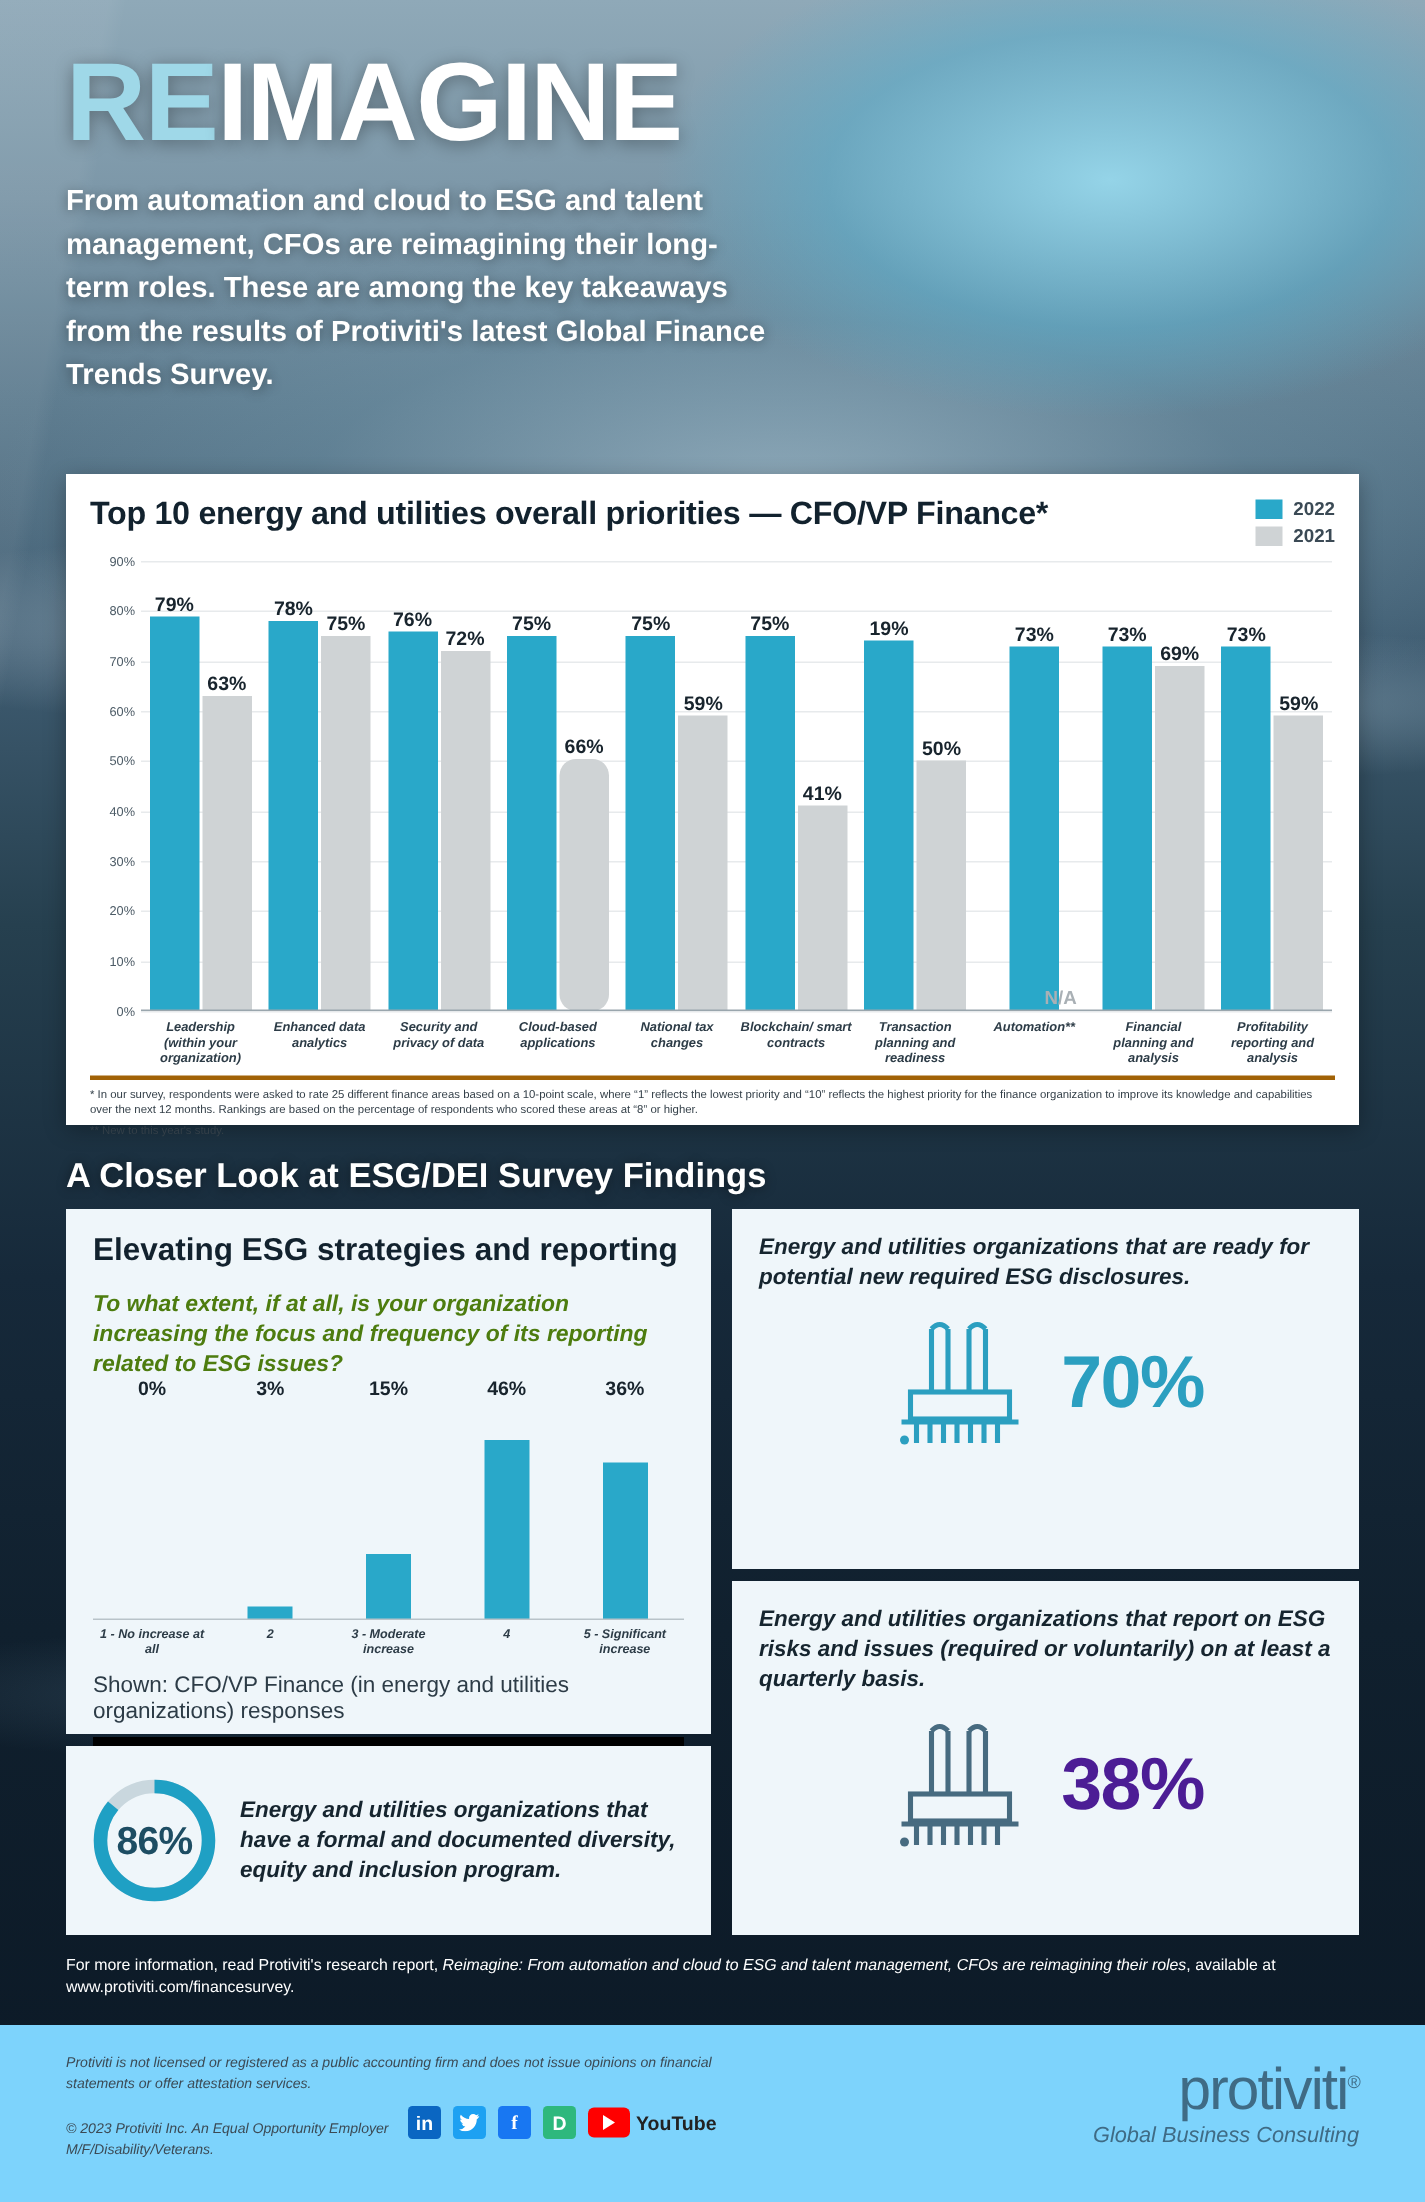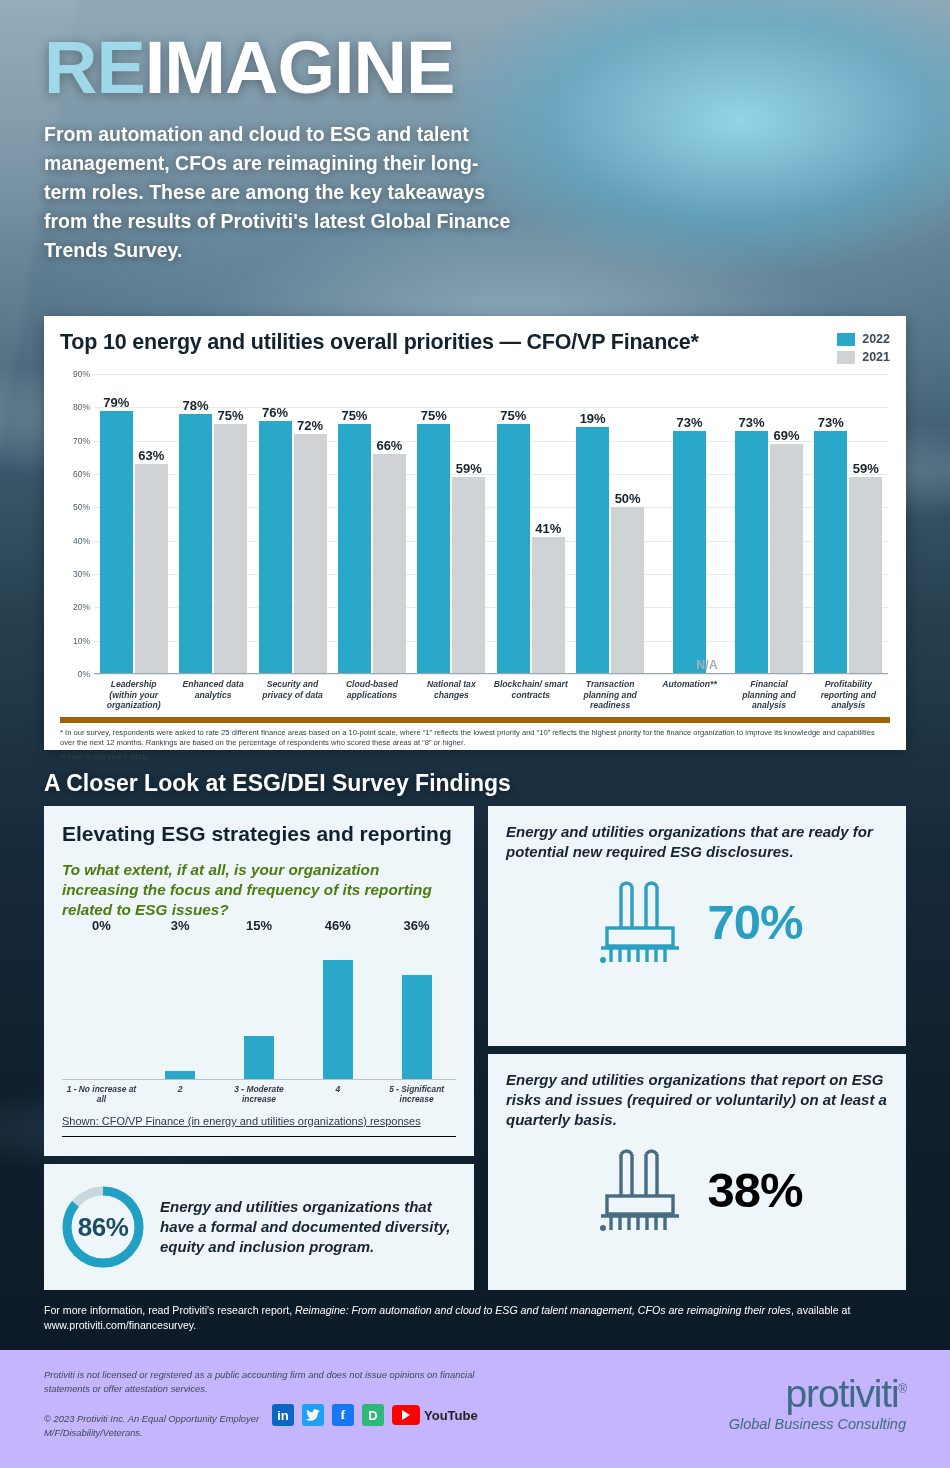--- a/index.html
+++ b/index.html
@@ -69,21 +69,21 @@
   .bar .val {
     position:absolute; top:-16px; left:50%; transform:translateX(-50%);
     font-size:13px; font-weight:bold; color:#18242d; white-space:nowrap;
   }
   .na { font-size:12.5px; font-weight:bold; color:#a9b0b5; position:absolute; bottom:2px; left:50%; transform:translateX(-50%); }
   .xlabels { display:flex; margin-left:34px; margin-right:2px; margin-top:5px; }
   .xlabel {
     flex:1; text-align:center; font-size:8.6px; line-height:1.25;
     font-style:italic; font-weight:bold; color:#2d3c47; padding:0 2px;
   }
-  .footnotes { margin-top:6px; border-top:6px solid #a16207; padding-top:5px; }
+  .footnotes { margin-top:6px; border-top:3px solid #a16207; padding-top:5px; }
   .fn { font-size:7.6px; color:#333f48; line-height:1.35; margin-bottom:3px; }
 
   
   #section-title {
     position:absolute; left:44px; top:770px;
     font-size:23px; font-weight:bold; color:#ffffff;
     text-shadow:0 1px 8px rgba(0,0,0,.45);
   }
 
   
@@ -97,21 +97,21 @@
   .mini-bars { position:absolute; inset:0; display:flex; align-items:flex-end; }
   .mini-group { flex:1; display:flex; align-items:flex-end; justify-content:center; position:relative; height:100%; }
   .mini-bar { width:30px; background:#29a8c9; }
   .mini-bar .val {
     position:absolute; top:-17px; left:50%; transform:translateX(-50%);
     font-size:13px; font-weight:bold; color:#18242d;
   }
   .mini-axis { position:absolute; left:0; right:0; bottom:0; height:1px; background:#b9c3c9; }
   .mini-xlabels { display:flex; margin-top:4px; }
   .mini-xlabel { flex:1; text-align:center; font-size:8.4px; font-style:italic; font-weight:bold; color:#2d3c47; line-height:1.25; }
-  .shown-note { margin-top:10px; font-size:11px; color:#2d3c47; border-bottom:1px solid #000000; padding-bottom:9px;text-decoration:underline; }
+  .shown-note { margin-top:10px; font-size:15px; color:#2d3c47; border-bottom:7px solid #000000; padding-bottom:9px; }
 
   
   #dei-card {
     position:absolute; left:44px; top:1164px; width:430px; height:126px;
     background:#eff6fa; padding:14px 16px; display:flex; align-items:center; gap:14px;
   }
   .donut { position:relative; width:86px; height:86px; flex:none; }
   .donut svg { display:block; }
   .donut .pct {
     position:absolute; inset:0; display:flex; align-items:center; justify-content:center;
@@ -122,32 +122,32 @@
   
   .stat-card {
     position:absolute; left:488px; width:418px; background:#eff6fa; padding:16px 18px;
   }
   #stat1 { top:806px; height:240px; }
   #stat2 { top:1054px; height:236px; }
   .stat-text { font-size:15px; font-style:italic; font-weight:bold; color:#16252f; line-height:1.34; }
   .stat-row { display:flex; align-items:center; justify-content:center; gap:18px; margin-top:14px; }
   .stat-num { font-size:49px; font-weight:bold; letter-spacing:-1px; }
   #stat1 .stat-num { color:#2b9fc0; }
-  #stat2 .stat-num { color:#000000; }
+  #stat2 .stat-num { color:#4c1d95; }
 
   
   #more-info {
     position:absolute; left:44px; top:1303px; width:862px;
     font-size:10.6px; color:#ffffff; line-height:1.45;
   }
   #more-info i { font-style:italic; }
 
   
   #footer {
-    position:absolute; left:0; right:0; bottom:0; height:118px; background:#c4b5fd;
+    position:absolute; left:0; right:0; bottom:0; height:118px; background:#7dd3fc;
   }
   .disclaimer {
     position:absolute; left:44px; top:18px; width:440px;
     font-size:9.4px; font-style:italic; color:#3b4a55; line-height:1.5;
   }
   .copyright {
     position:absolute; left:44px; top:62px; width:300px;
     font-size:9.4px; font-style:italic; color:#3b4a55; line-height:1.5;
   }
   .social { position:absolute; left:272px; top:54px; display:flex; align-items:center; gap:8px; }
@@ -244,21 +244,21 @@
             <span class="val">76%</span>
           </div>
           <div class="bar y2021" style="height: 240px;">
             <span class="val">72%</span>
           </div>
         </div>
         <div class="group">
           <div class="bar y2022" style="height: 250px;">
             <span class="val">75%</span>
           </div>
-          <div class="bar y2021" style="height: 220px;">
+          <div class="bar y2021" style="height: 168px; border-radius: 11px;">
             <span class="val">66%</span>
           </div>
         </div>
         <div class="group">
           <div class="bar y2022" style="height: 250px;">
             <span class="val">75%</span>
           </div>
           <div class="bar y2021" style="height: 196.667px;">
             <span class="val">59%</span>
           </div>

